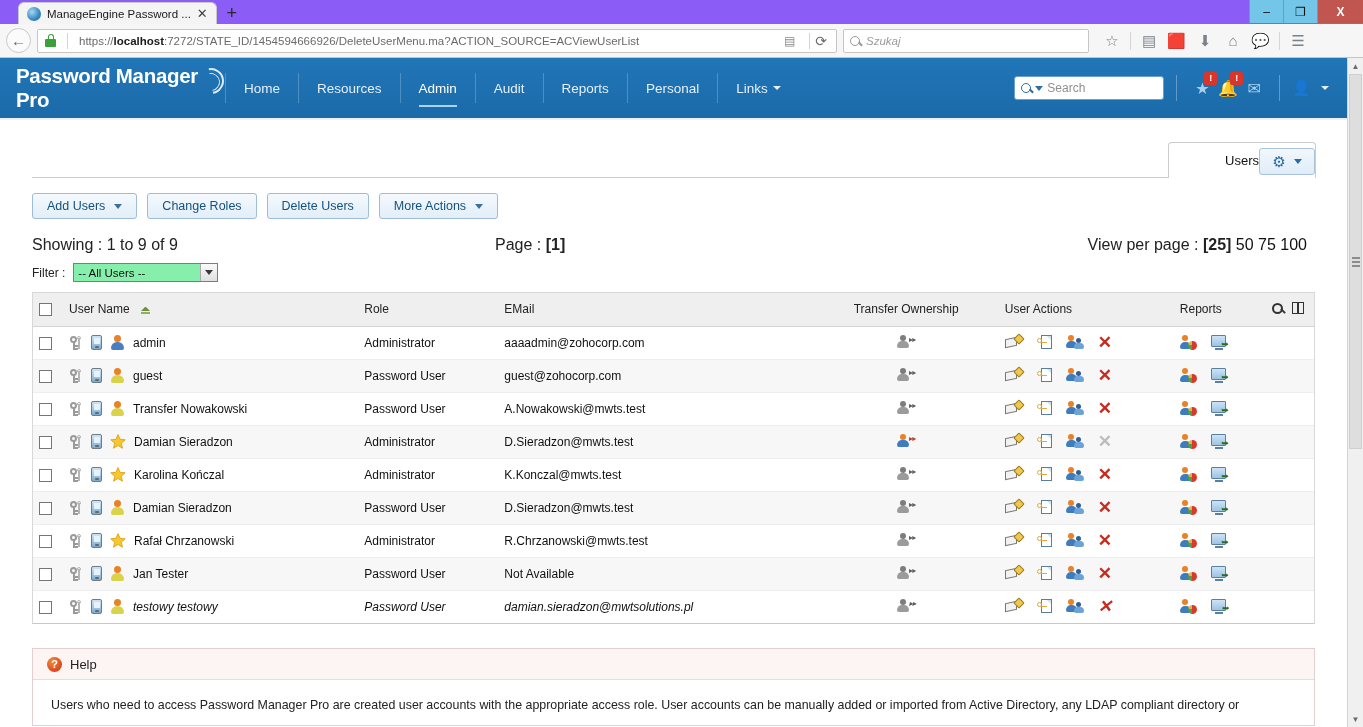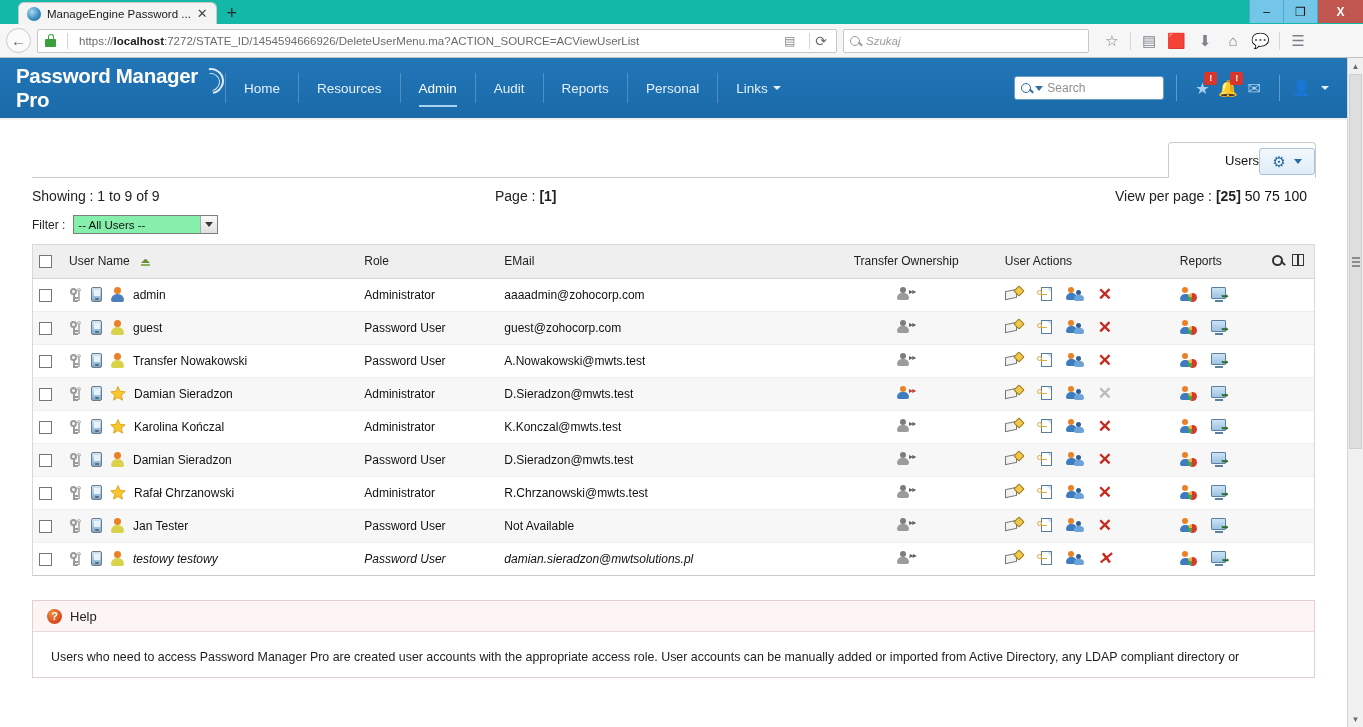--- a/index.html
+++ b/index.html
@@ -8,21 +8,21 @@
     overflow: hidden;
     font-family: "Liberation Sans", sans-serif;
     background: #ffffff;
   }
   * { box-sizing: border-box; }
 
   
   .browser-titlebar {
     position: relative;
     height: 24px;
-    background: #14b8a6;
+    background: #8b5cf6;
     display: flex;
     align-items: center;
   }
   .tabstrip { display: flex; align-items: flex-end; height: 24px; padding-left: 18px; }
   .tab {
     height: 22px;
     background: #f4f4f4;
     border-radius: 6px 6px 0 0;
     display: flex; align-items: center;
     padding: 0 8px 0 8px;
@@ -213,21 +213,21 @@
   .abtn {
     height:26px; padding:0 14px;
     border:1px solid #9dbcd8; border-radius:3px;
     background: linear-gradient(to bottom,#f4fafe 0%, #e2eef8 100%);
     color:#15517f; font-size:12.5px;
     display:flex; align-items:center; gap:9px;
     cursor:pointer; white-space:nowrap;
   }
   .abtn .bcaret { border-left:4px solid transparent; border-right:4px solid transparent; border-top:5px solid #3d6f9b; }
 
-  .info-row { margin-top:10px; position:relative; height:20px; font-size:14px; color:#222; }
+  .info-row { margin-top:17px; position:relative; height:20px; font-size:16px; color:#222; }
   .showing { position:absolute; left:0; top:0; }
   .pageinfo { position:absolute; left:463px; top:0; }
   .pageinfo b { font-weight:bold; }
   .viewper { position:absolute; right:8px; top:0; }
   .viewper b { font-weight:bold; }
   .viewper span.vp { color:#111; }
 
   .filter-row { margin-top:7px; display:flex; align-items:center; gap:8px; font-size:12px; color:#222; }
   .fsel {
     width:145px; height:19px; border:1px solid #7d7d7d; background:#86efac;
@@ -465,20 +465,36 @@
       <div style="width:8px"></div>
       <div class="ptab active">
             <span>Users</span>
           </div>
       <div class="gear-btn">
         <span class="gear-glyph">⚙</span>
         <span class="gear-caret"></span>
       </div>
     </div>
 
+    <div class="btn-row">
+      <div class="abtn">
+            <span>Add Users</span>
+            <span class="bcaret"></span>
+          </div>
+      <div class="abtn">
+            <span>Change Roles</span>
+          </div>
+      <div class="abtn">
+            <span>Delete Users</span>
+          </div>
+      <div class="abtn">
+            <span>More Actions</span>
+            <span class="bcaret"></span>
+          </div>
+    </div>
 
     <div class="info-row">
       <span class="showing">Showing : 1 to 9 of 9</span>
       <span class="pageinfo"><span>Page : </span><b>[1]</b></span>
       <span class="viewper"><span>View per page : </span><b>[25]</b> <span class="vp">50 75 100</span></span>
     </div>
 
     <div class="filter-row">
       <span>Filter :</span>
       <div class="fsel">

